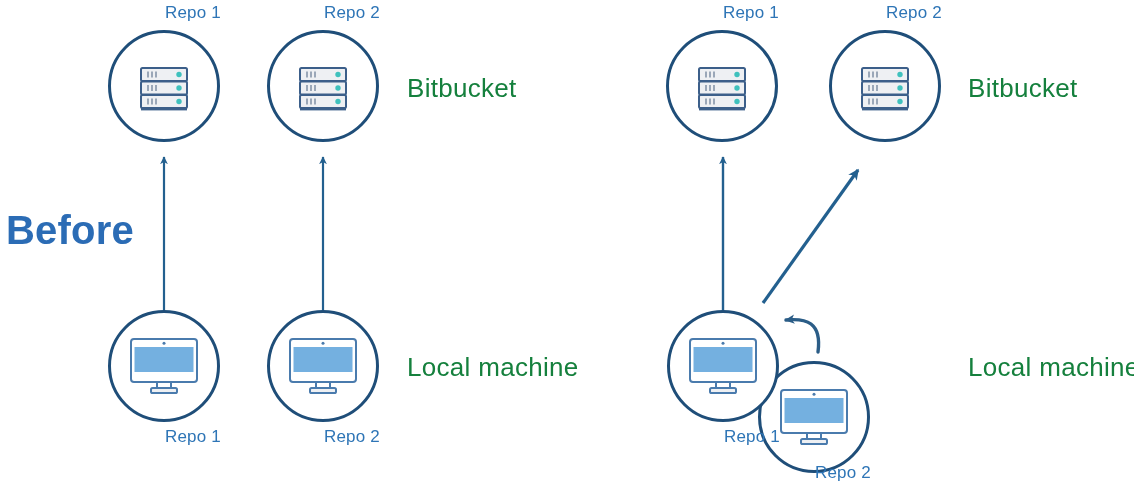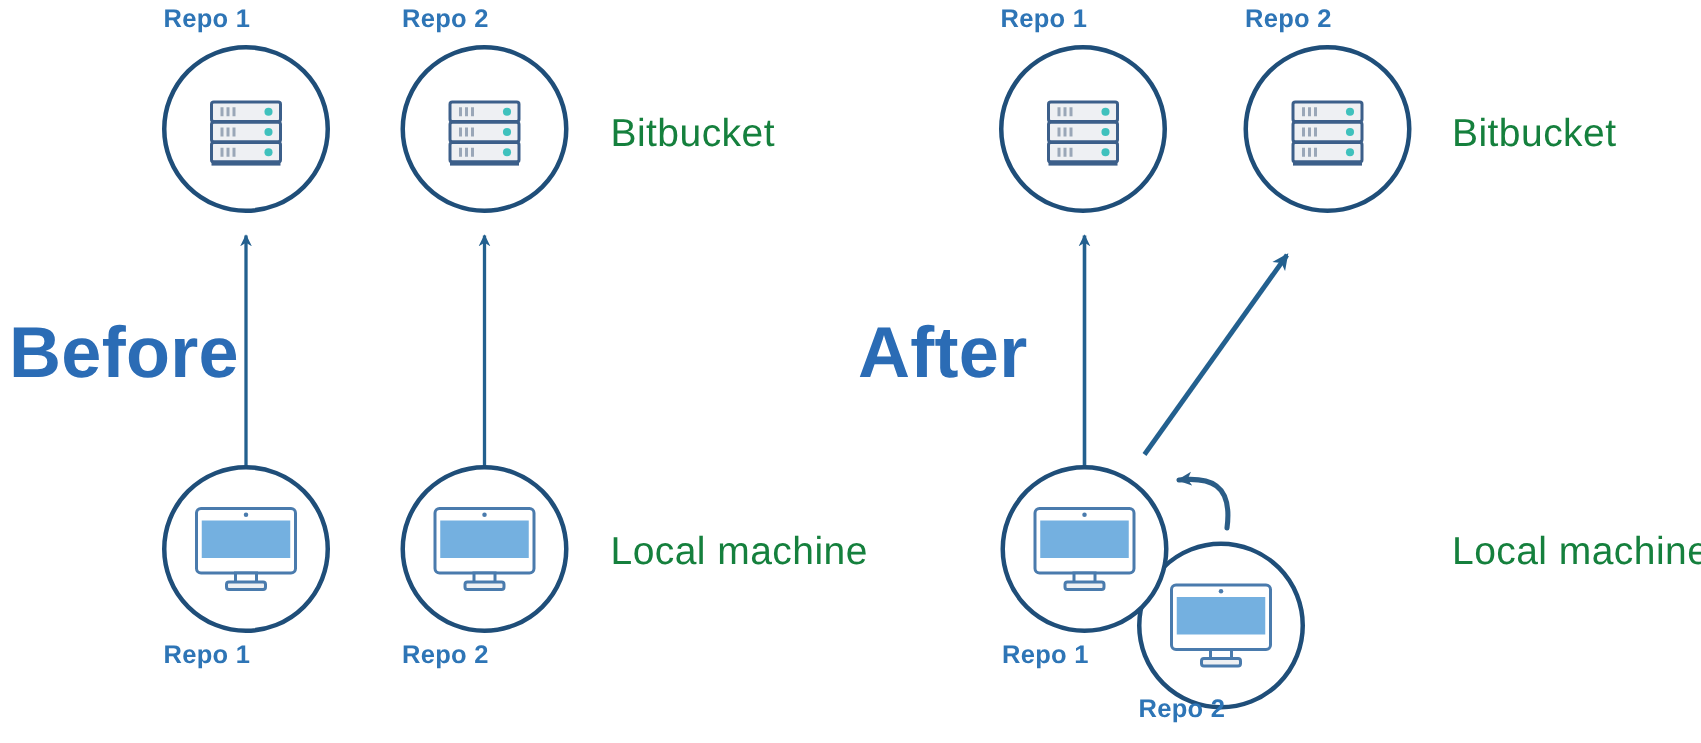--- a/index.html
+++ b/index.html
@@ -15,39 +15,39 @@
     background: #ffffff;
     overflow: hidden;
     font-family: "Liberation Sans", sans-serif;
   }
 
   
   .node-label {
     position: absolute;
     color: #2e75b6;
     font-size: 17px;
-    font-weight: 700;
+    font-weight: 400;
     letter-spacing: 0.2px;
     white-space: nowrap;
-    text-align: left;
+    text-align: right;
     font-family: "Liberation Sans", sans-serif;
   }
   .row-label {
     position: absolute;
     color: #15803d;
     font-size: 26px;
     font-weight: 400;
     letter-spacing: 0.3px;
     white-space: nowrap;
     font-family: "Liberation Sans", sans-serif;
   }
   .section-label {
     position: absolute;
     color: #2b6cb5;
-    font-size: 48px;
+    font-size: 40px;
     font-weight: 700;
     letter-spacing: 0.2px;
     white-space: nowrap;
     font-family: "Liberation Sans", sans-serif;
   }
 
   
   .node {
     position: absolute;
     border-radius: 50%;
@@ -178,21 +178,20 @@
         <rect x="4" y="6" width="66" height="43" rx="3" fill="#ffffff" stroke="#4a7bad" stroke-width="2"></rect>
         <rect x="7.5" y="14" width="59" height="25" fill="#74b0e0"></rect>
         <circle cx="37" cy="10.2" r="1.5" fill="#4a7bad"></circle>
         <rect x="30" y="49" width="14" height="7" fill="#ffffff" stroke="#4a7bad" stroke-width="2"></rect>
         <rect x="24" y="55" width="26" height="5" rx="1.6" fill="#eef0f3" stroke="#4a7bad" stroke-width="2"></rect>
       </svg>
     </span>
   </div>
   <div class="node-label" style="left:268px; top:427px; width:112px;">Repo 2</div>
 
-  <div class="section-label" style="left:572px; top:208px;">After</div>
 
   <div class="row-label" style="left:968px; top:73px;">Bitbucket</div>
 
   <div class="row-label" style="left:968px; top:352px;">Local machine</div>
 
   <div class="node-label" style="left:667px; top:3px; width:112px;">Repo 1</div>
   <div class="node server-node" style="left:666px; top:30px;">
     <span>
       <svg width="62" height="62" viewBox="0 0 62 62">
         <rect x="8" y="13" width="46" height="13" rx="1.5" fill="#eef0f3" stroke="#3c5f8a" stroke-width="2"></rect>

